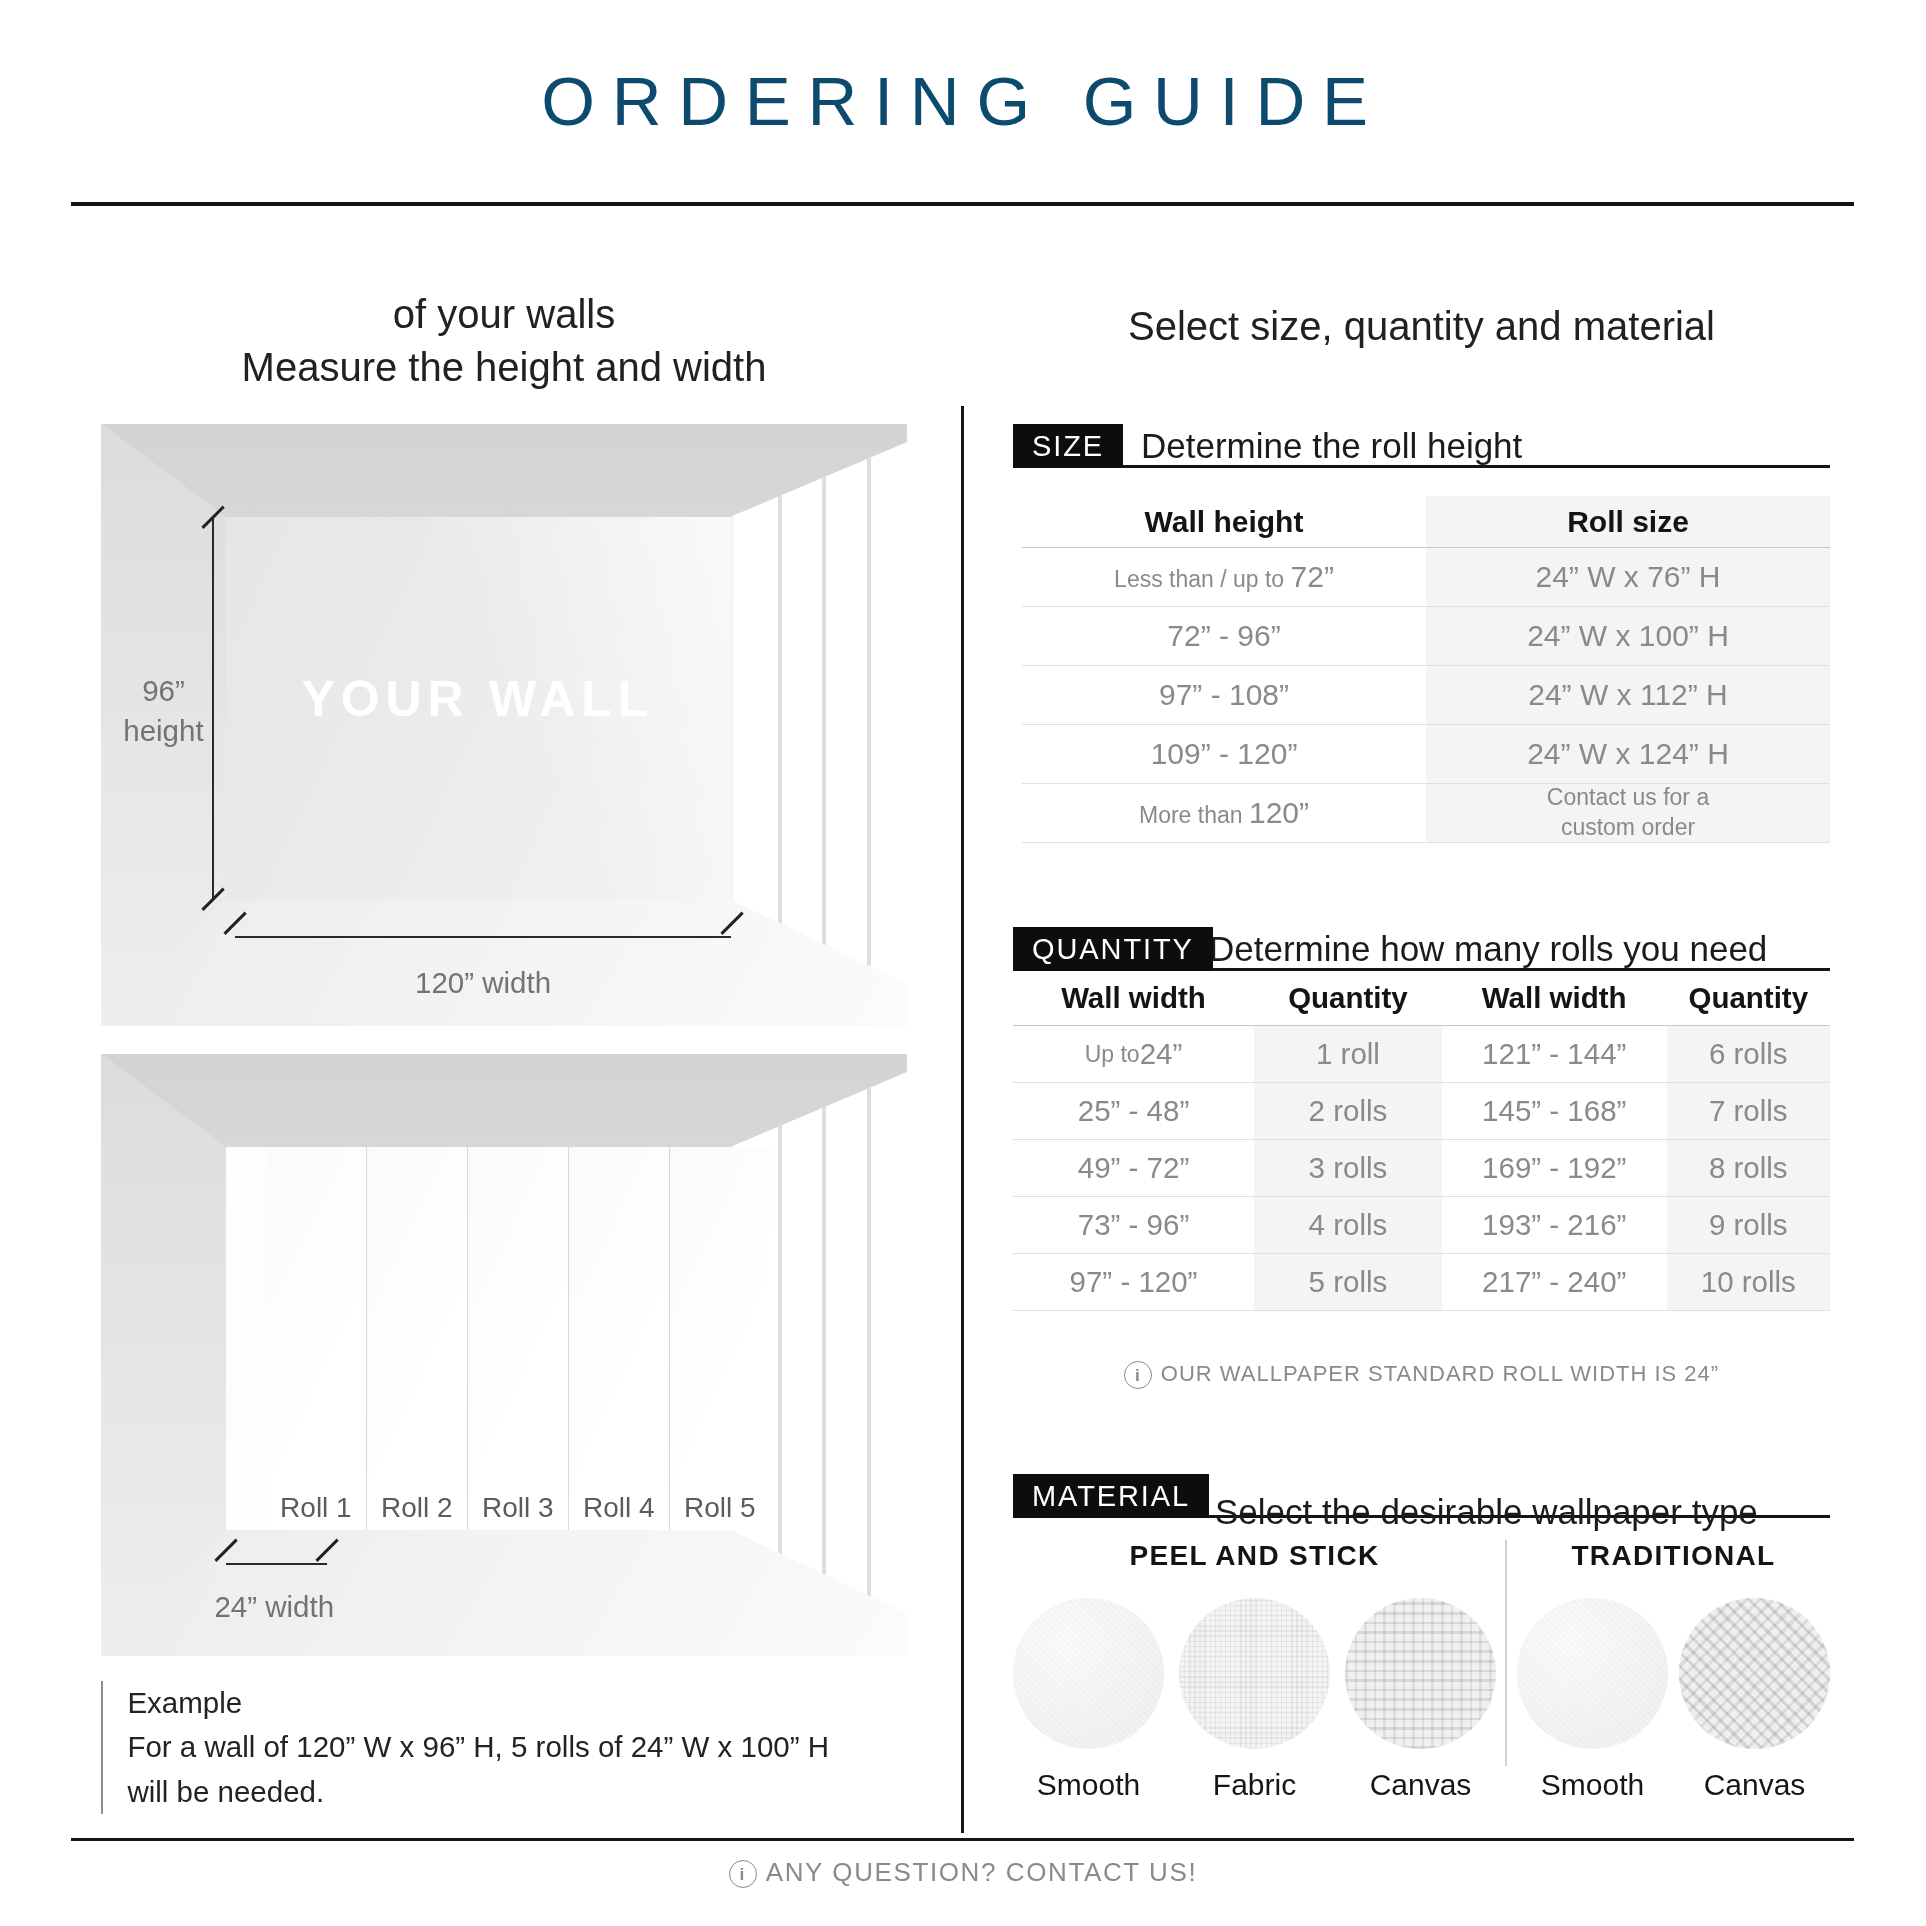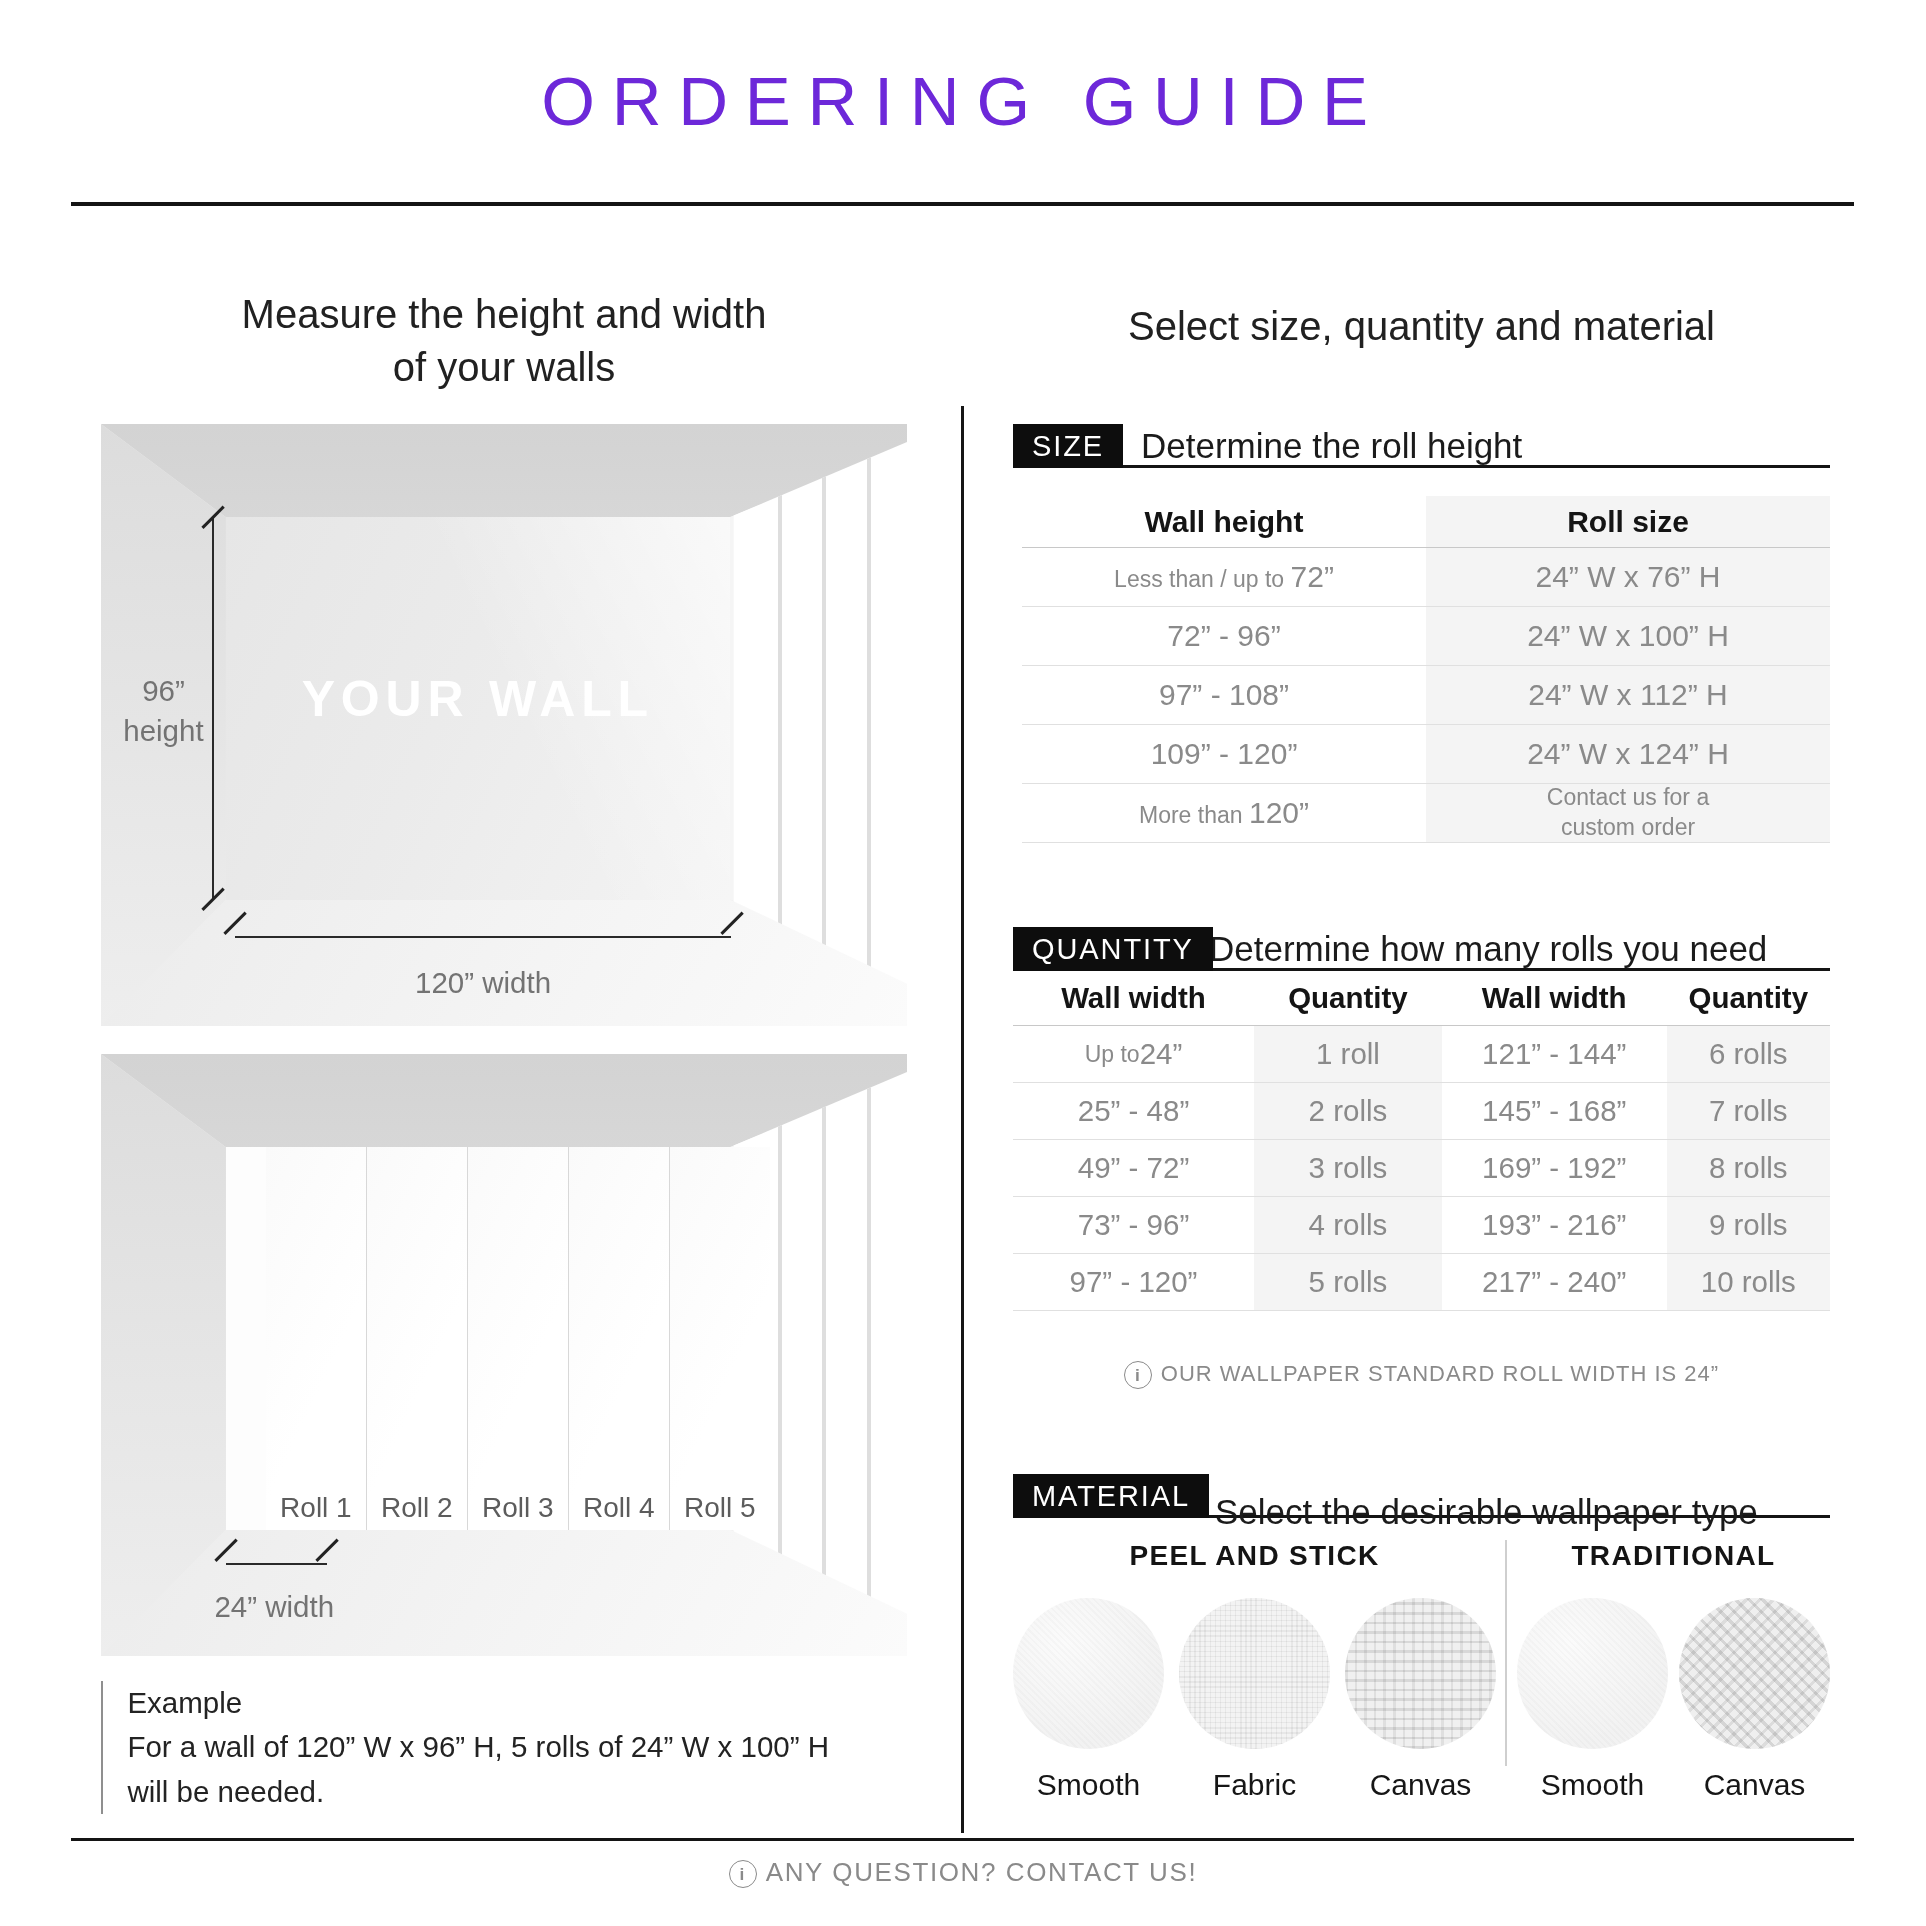--- a/index.html
+++ b/index.html
@@ -1,21 +1,21 @@
 <!DOCTYPE html>
 <html style="font-size:10.3px"><head>
 <meta charset="utf-8">
 <style>
   html,body{margin:0;padding:0;background:#ffffff;}
   body{width:1926px;height:1926px;font-family:"Liberation Sans", sans-serif;color:#1c1c1c;}
   .sheet{position:relative;width:1926px;height:1926px;background:#ffffff;overflow:hidden;}
 
   
   .page-title{position:absolute;top:62px;left:0;width:100%;text-align:center;
-    font-size:69px;font-weight:400;letter-spacing:16.7px;color:#6d28d9;}
+    font-size:69px;font-weight:400;letter-spacing:16.7px;color:#0c4a6e;}
   .rule-top{position:absolute;left:71px;right:72px;top:202px;height:3.9px;background:#141414;}
 
   .sub{position:absolute;text-align:center;font-size:40px;line-height:1.32;color:#212121;font-weight:400;}
   .sub-left{left:101px;width:806px;top:288px;}
   .sub-right{left:1013px;width:817px;top:300px;}
 
   .col-divider{position:absolute;left:961px;top:406px;width:2.6px;height:1427px;background:#161616;}
 
   
   .room{position:absolute;left:101px;width:806px;height:602px;background:#ededed;overflow:hidden;}
@@ -131,22 +131,22 @@
 </style>
 </head>
 <body>
 
 <div class="sheet">
 
   <div class="page-title">ORDERING GUIDE</div>
   <div class="rule-top"></div>
 
   <div class="sub sub-left">
+    <div>of your walls</div>
     <div>Measure the height and width</div>
-    <div>of your walls</div>
   </div>
   <div class="sub sub-right">Select size, quantity and material</div>
 
   <div class="col-divider"></div>
 
   <div class="room room1">
     <div class="face ceiling"></div>
     <div class="face leftwall"></div>
     <div class="face floor"></div>
     <div class="face pillar"></div>

